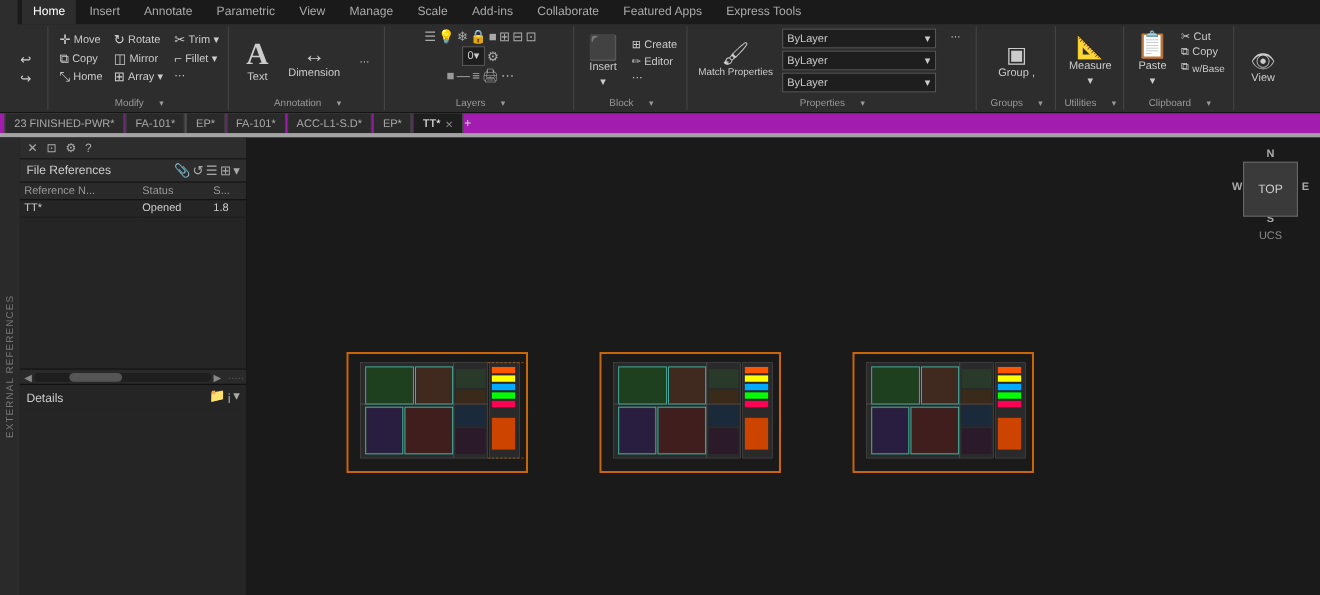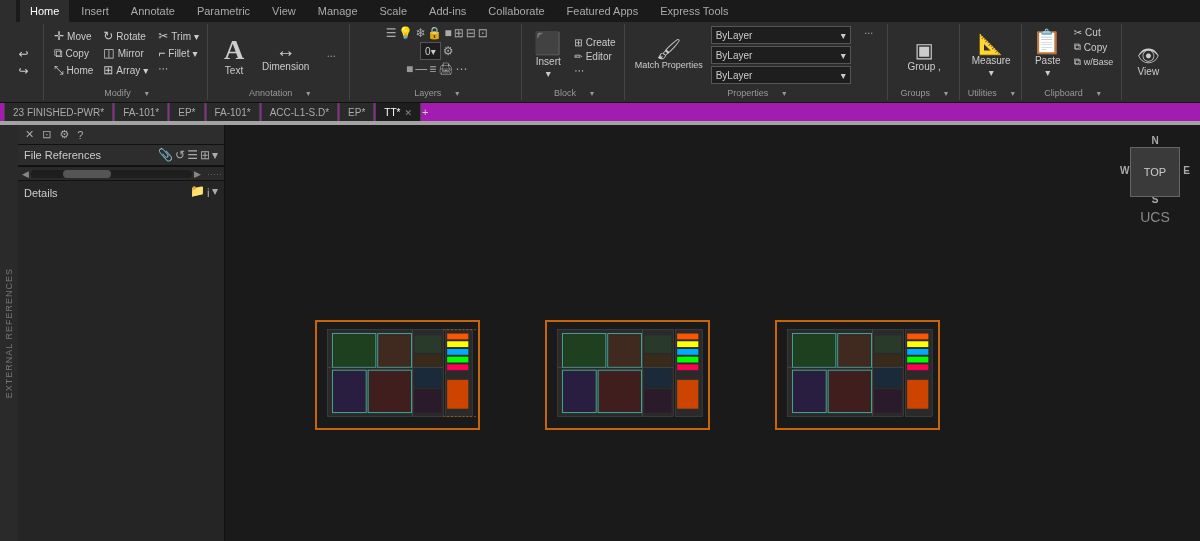--- a/index.html
+++ b/index.html
@@ -328,21 +328,21 @@
     .nav-compass-dir {
       position: absolute;
       font-size: 10px;
       color: #aaa;
       font-weight: bold;
     }
     .nav-n { top: 0; left: 50%; transform: translateX(-50%); }
     .nav-s { bottom: 0; left: 50%; transform: translateX(-50%); }
     .nav-e { right: 0; top: 50%; transform: translateY(-50%); }
     .nav-w { left: 0; top: 50%; transform: translateY(-50%); }
-    .nav-ucs { font-size: 14px; color: #888; text-align: center; margin-top: 4px; }
+    .nav-ucs { font-size: 10px; color: #888; text-align: center; margin-top: 4px; }
 
     
     .drawing-thumb {
       position: absolute;
       border: 2px solid #c8640a;
       cursor: pointer;
     }
     .drawing-thumb-inner {
       width: 100%;
       height: 100%;
@@ -676,20 +676,38 @@
         <span>File References</span>
         <div class="panel-title-icons">
           <span class="panel-title-icon">📎</span>
           <span class="panel-title-icon">↺</span>
           <span class="panel-title-icon">☰</span>
           <span class="panel-title-icon">⊞</span>
           <span class="panel-title-icon">▾</span>
         </div>
       </div>
 
+      <div style="overflow:auto; flex:1;">
+        <table class="file-refs-table">
+          <thead>
+            <tr>
+              <th>Reference N...</th>
+              <th>Status</th>
+              <th>S...</th>
+            </tr>
+          </thead>
+          <tbody>
+            <tr>
+              <td>TT*</td>
+              <td>Opened</td>
+              <td>1.8</td>
+            </tr>
+          </tbody>
+        </table>
+      </div>
 
       <div class="panel-scrollbar">
         <span class="scroll-arrow">◀</span>
         <div class="scrollbar-track">
           <div class="scrollbar-thumb"></div>
         </div>
         <span class="scroll-arrow">▶</span>
         <span style="margin-left:4px; font-size:9px; color:#666;">·····</span>
       </div>
 

